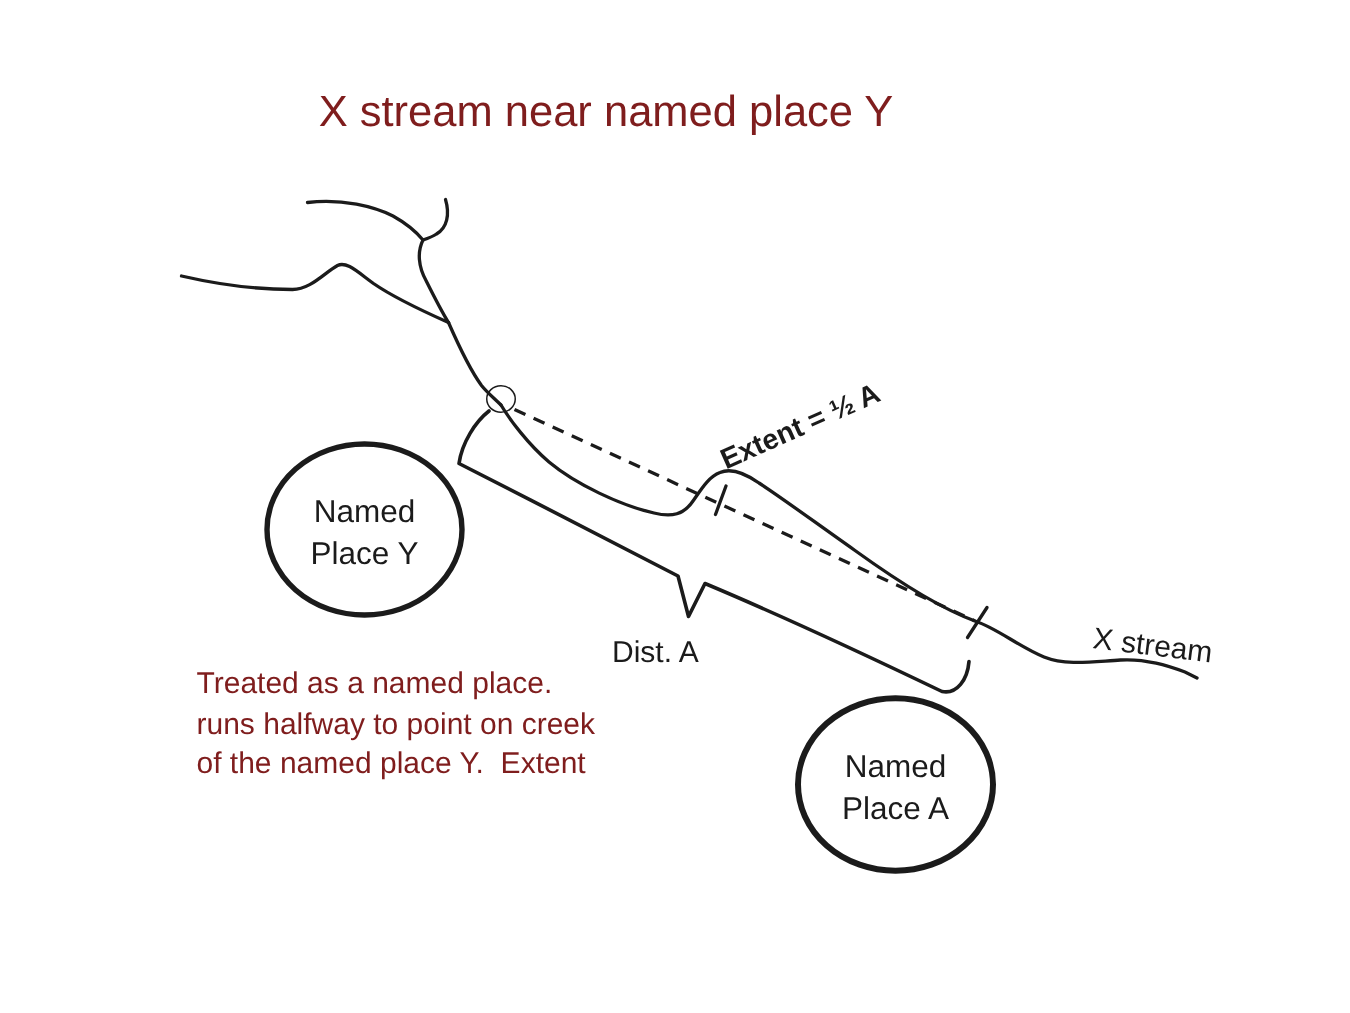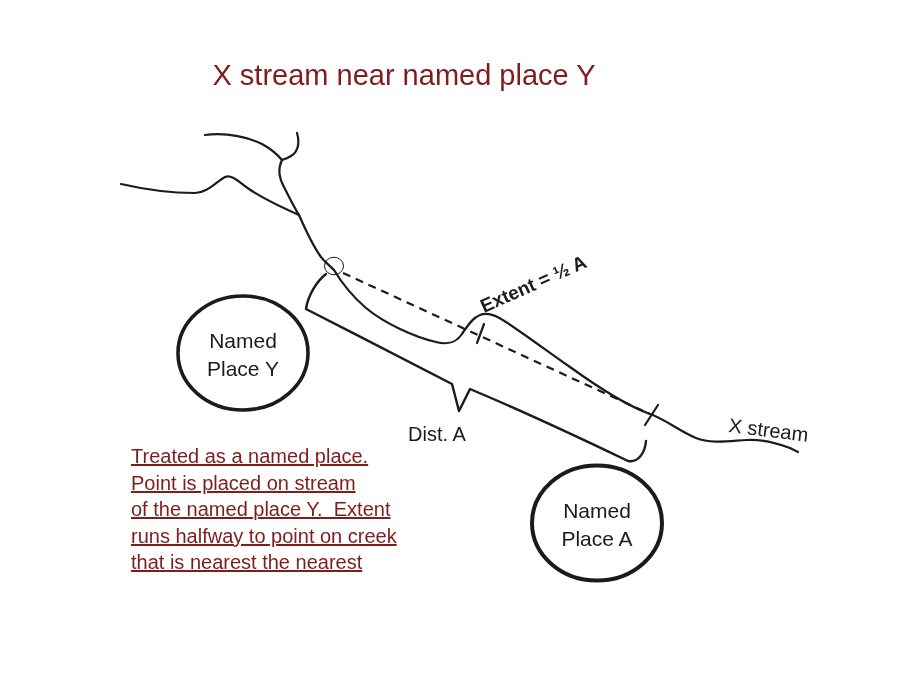--- a/index.html
+++ b/index.html
@@ -12,21 +12,21 @@
     font-size:29px;line-height:34px;letter-spacing:0px;
   }
   svg.art{position:absolute;left:0;top:0;width:900px;height:675px;}
   svg.art path, svg.art line, svg.art ellipse{stroke:#1b1b1b;fill:none;}
   svg.art text{fill:#1b1b1b;font-family:"Liberation Sans", sans-serif;}
   .lbl-circle{font-size:21px;text-anchor:middle;}
   .lbl-plain{font-size:20px;}
   .lbl-extent{font-size:19px;font-weight:bold;}
   .note{
     position:absolute;left:131px;top:431px;
-    font-size:20px;line-height:26.5px;text-decoration:underline;
+    font-size:20px;line-height:26.5px;
   }
   .note div{white-space:pre;}
 </style>
 </head>
 <body>
 
 <div class="stage">
 
   <div class="title">X stream near named place Y</div>
 
@@ -61,19 +61,17 @@
     <text class="lbl-circle" x="597" y="506">Named</text>
     <text class="lbl-circle" x="597" y="534">Place A</text>
 
     <text class="lbl-plain" x="408" y="429">Dist. A</text>
     <text class="lbl-plain" transform="translate(728,420) rotate(7)">X stream</text>
     <text class="lbl-extent" transform="translate(484,301) rotate(-24)">Extent = ½ A</text>
   </svg>
 
   <div class="note">
     <div>Treated as a named place.</div>
-    <div>Point is placed on stream</div>
+    <div>runs halfway to point on creek</div>
     <div>of the named place Y.  Extent</div>
-    <div>runs halfway to point on creek</div>
-    <div>that is nearest the nearest</div>
   </div>
 
 </div>
 
 </body></html>

